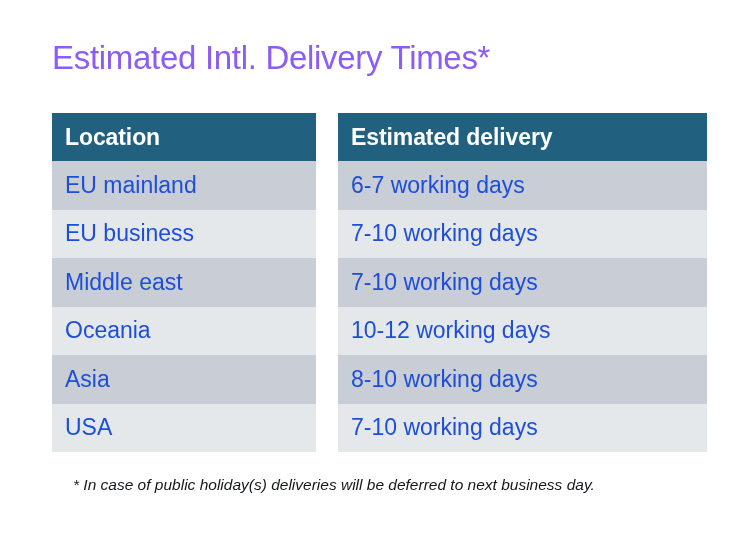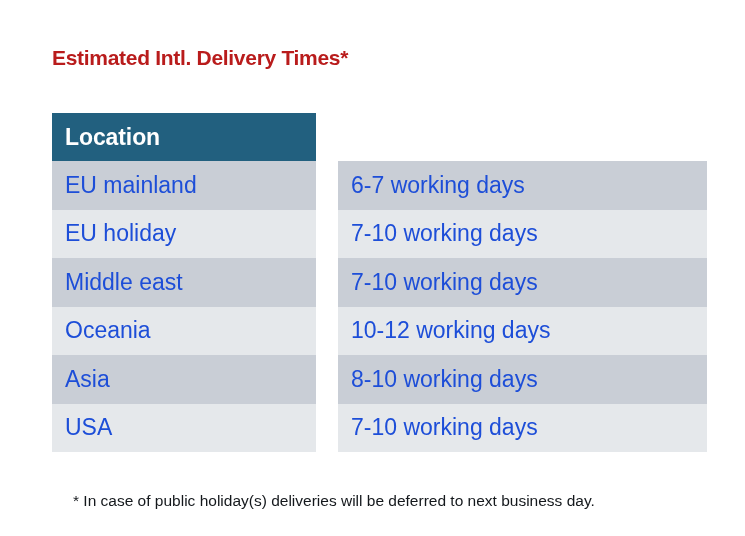--- a/index.html
+++ b/index.html
@@ -20,24 +20,24 @@
     width: 745px;
     height: 536px;
     background: #ffffff;
   }
 
   
   .page-title {
     position: absolute;
     left: 52px;
     top: 36px;
-    font-size: 21px;
-    font-weight: 700;
+    font-size: 33px;
+    font-weight: 400;
     letter-spacing: -0.3px;
-    color: #b91c1c;
+    color: #8b5cf6;
     line-height: 44px;
     white-space: nowrap;
   }
 
   
   .delivery-table {
     position: absolute;
     left: 52px;
     top: 113px;
     width: 638px;
@@ -75,47 +75,49 @@
 
   .header-row { height: 48px; }
 
   .row-odd .tcell  { background: #c9ced6; }
   .row-even .tcell { background: #e5e8eb; }
 
   
   .footnote {
     position: absolute;
     left: 73px;
-    top: 491px;
+    top: 475px;
     font-size: 15.5px;
     color: #14181c;
     line-height: 20px;
     white-space: nowrap;
+    font-style: italic;
   }
 </style>
 </head>
 <body>
 
 <div class="page">
 
   <div class="page-title">Estimated Intl. Delivery Times*</div>
 
   <div class="delivery-table">
 
     <div class="trow header-row">
       <div class="tcell col-location">Location</div>
+      <div class="tcell col-delivery">Estimated delivery</div>
     </div>
 
     <div class="trow row-odd">
       <div class="tcell col-location">EU mainland</div>
       <div class="tcell col-delivery">6-7 working days</div>
     </div>
 
     <div class="trow row-even">
-      <div class="tcell col-location">EU holiday</div>
+      <div class="tcell col-location">EU business</div>
       <div class="tcell col-delivery">7-10 working days</div>
     </div>
 
     <div class="trow row-odd">
       <div class="tcell col-location">Middle east</div>
       <div class="tcell col-delivery">7-10 working days</div>
     </div>
 
     <div class="trow row-even">
       <div class="tcell col-location">Oceania</div>

